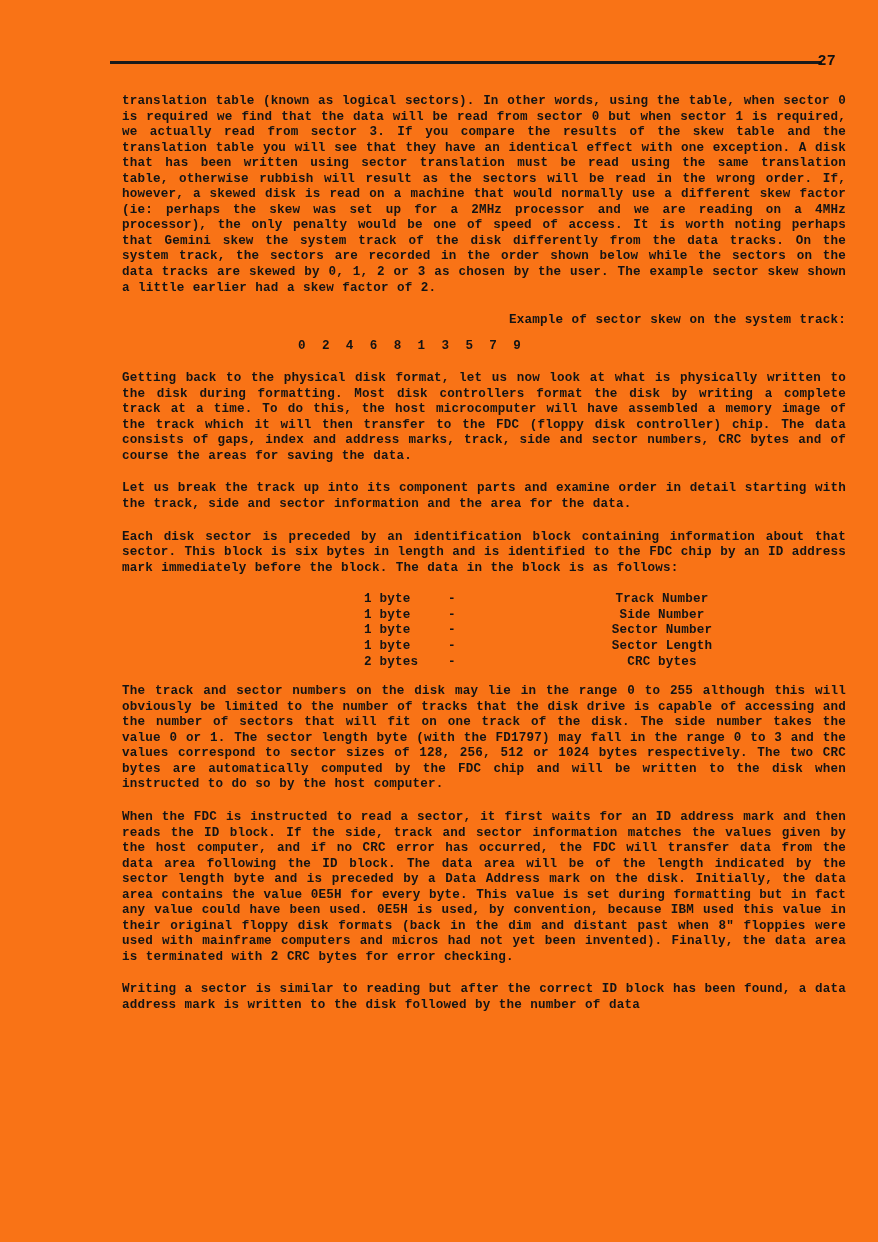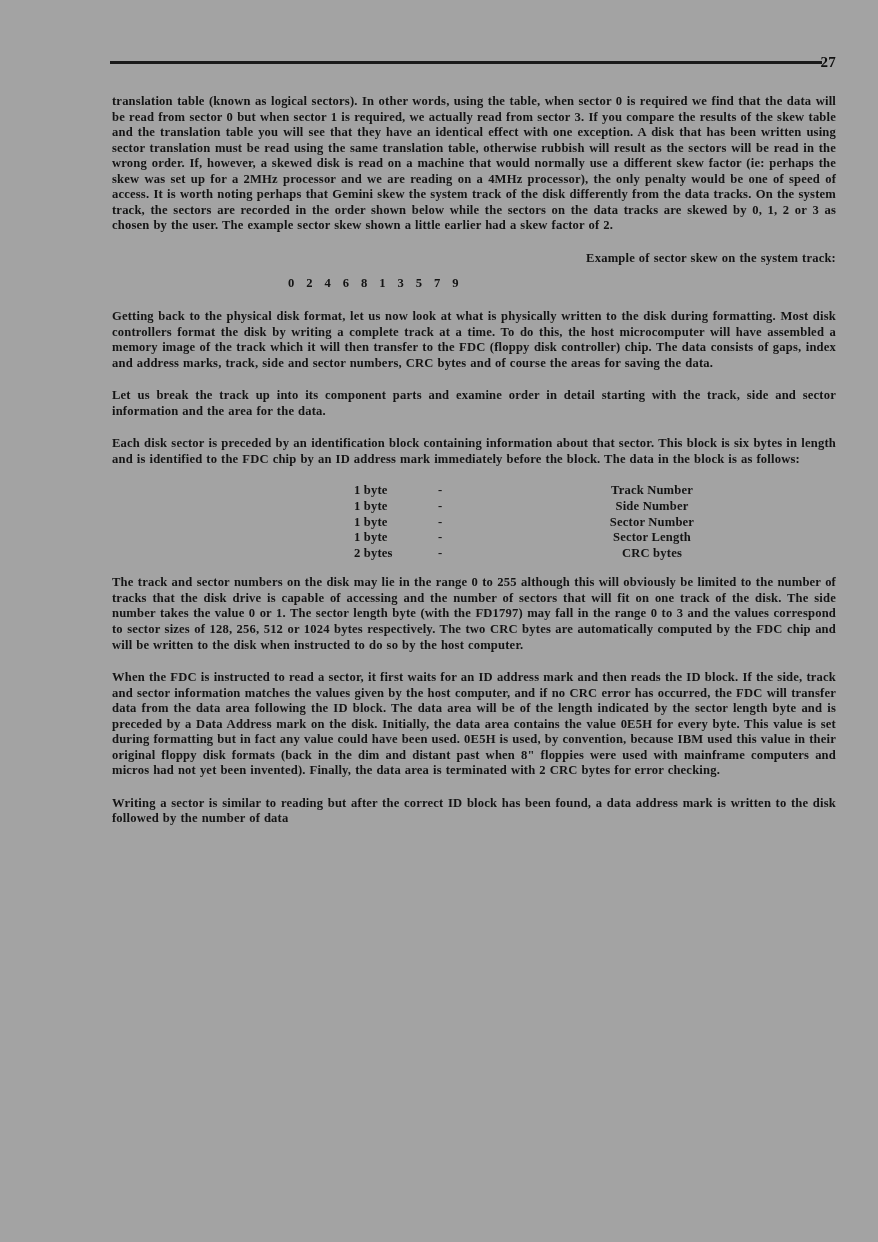--- a/index.html
+++ b/index.html
@@ -6,23 +6,23 @@
   html, body {
     margin: 0;
     padding: 0;
     background: #ffffff;
   }
 
   .page {
     position: relative;
     width: 878px;
     height: 1242px;
-    background: #a3a3a3;
+    background: #f97316;
     overflow: hidden;
-    font-family: Liberation Serif, serif;
+    font-family: Liberation Mono, monospace;
     color: #111111;
   }
 
   
   .page-header {
     position: absolute;
     left: 110px;
     top: 52px;
     width: 726px;
     height: 30px;
@@ -42,21 +42,21 @@
     font-size: 15px;
     font-weight: bold;
     letter-spacing: 0.3px;
     line-height: 20px;
     color: #111111;
   }
 
   
   .content {
     position: absolute;
-    left: 112px;
+    left: 122px;
     top: 94px;
     width: 724px;
   }
 
   p.para {
     margin: 0 0 17px 0;
     font-size: 12.6px;
     font-weight: bold;
     line-height: 15.55px;
     text-align: justify;

